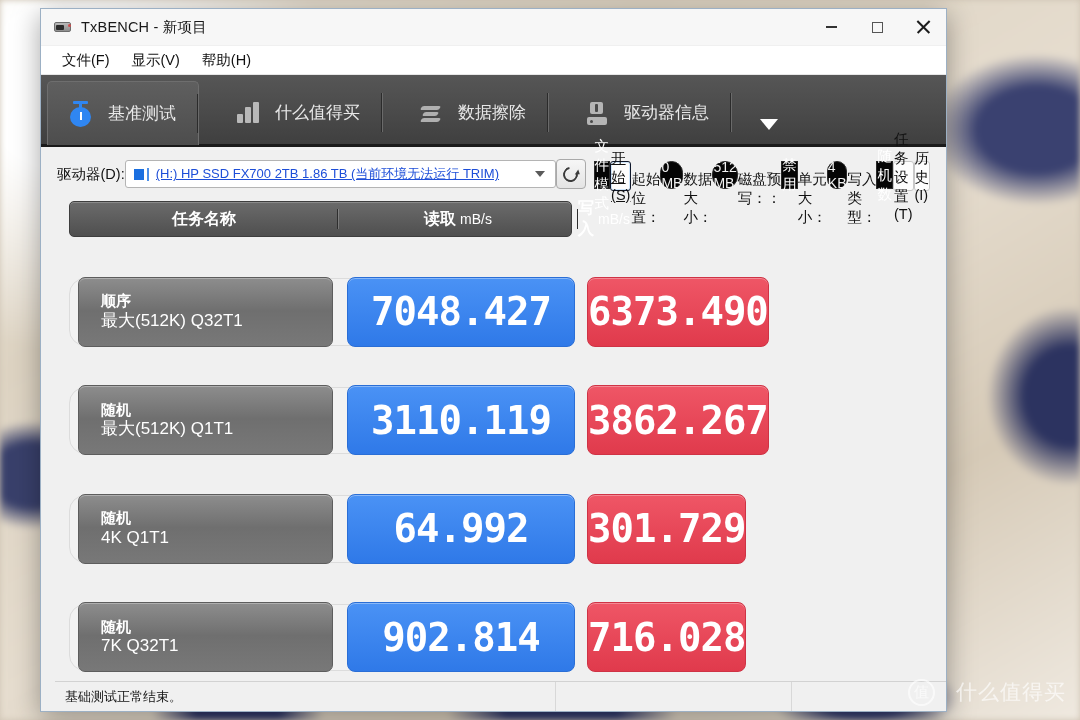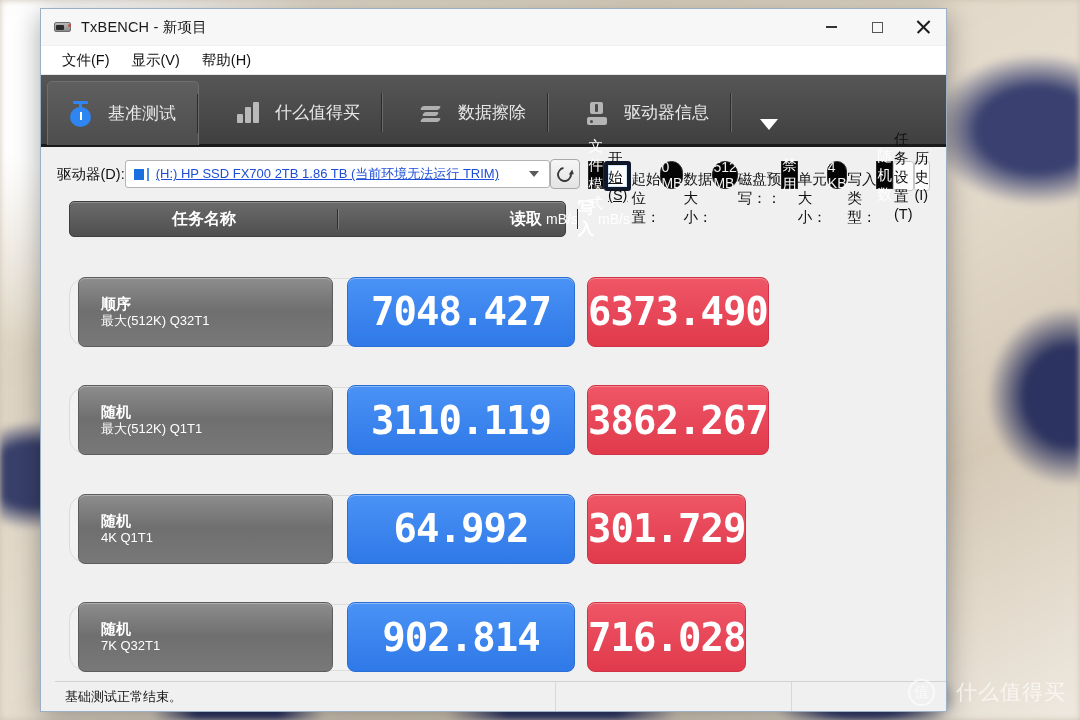--- a/index.html
+++ b/index.html
@@ -241,21 +241,21 @@
     border-radius: 5px; border: 1px solid #3e3e3e;
     display: flex; align-items: center;
     box-shadow: inset 0 1px 0 rgba(255,255,255,.22);
   }
   .th {
     display:flex; align-items:center; justify-content:center;
     color:#fff; font-size:16px; font-weight:bold; height:100%;
     position: relative;
   }
   .th.c1 { flex: 0 0 268px; }
-  .th.c2 { flex: 0 0 240px; justify-content: flex-end; }
+  .th.c2 { flex: 0 0 240px; }
   .th.c3 { flex: 1 1 auto; }
   .th .vsep {
     position:absolute; right:0; top:7px; bottom:7px; width:1px;
     background:#2e2e2e; box-shadow: 1px 0 0 rgba(255,255,255,.2);
   }
   .th .unit { font-weight: normal; font-size: 14px; margin-left: 4px; }
 
   .row {
     margin-top: 8px; flex: 1 1 0; min-height: 0;
     background: #f2f2f2; border: 1px solid #dcdcdc; border-radius: 16px;
@@ -263,21 +263,21 @@
   }
   .task-chip {
     flex: 0 0 255px; height: 70px;
     background: linear-gradient(#8d8d8d, #6f6f6f 48%, #787878);
     border: 1px solid #5d5d5d; border-radius: 7px;
     display: flex; flex-direction: column; justify-content: center;
     padding-left: 22px; color: #fff;
     box-shadow: inset 0 1px 0 rgba(255,255,255,.3);
   }
   .task-main { font-size: 15px; font-weight: bold; line-height: 1.22; }
-  .task-sub  { font-size: 13px; line-height: 1.22; }
+  .task-sub  { font-size: 17px; line-height: 1.22; }
 
   .val {
     height: 70px; border-radius: 8px;
     display: flex; align-items: center; justify-content: center;
     color: #fff; font-family: "DejaVu Sans Mono", "Liberation Mono", monospace;
     font-weight: bold; font-size: 39px; letter-spacing: -1px;
   }
   .val.read {
     flex: 0 0 228px; margin-left: 14px;
     background: linear-gradient(#4a92f5, #2f79e8);
@@ -297,21 +297,21 @@
     display:flex; align-items:center; justify-content:center;
     color:#fff; font-size:14.5px;
   }
   .black-box.num { color:#f3f3f3; font-size: 14px; border-radius: 13px; }
   .side-label { font-size: 14.5px; color:#111; margin: 9px 0 4px; }
   .lt-button {
     height: 30px; background: #fdfdfd; border: 1px solid #c7c7c7;
     border-radius: 3px; display:flex; align-items:center; justify-content:center;
     font-size: 14.5px; color:#111;
   }
-  .lt-button.primary { border: 4px solid #0f172a; box-shadow: 0 0 0 1px #cfe6fb inset; text-decoration: underline; }
+  .lt-button.primary { border: 1px solid #0f172a; box-shadow: 0 0 0 1px #cfe6fb inset; text-decoration: underline; }
 
   
   #statusbar {
     height: 30px; flex: 0 0 30px;
     background: #f0f0f0; border-top: 1px solid #d2d2d2;
     display: flex; align-items: center; margin-left: 14px;
   }
   #status-text { font-size: 13px; color: #141414; padding-left: 10px; }
   .status-sep { width: 1px; height: 100%; background: #d8d8d8; }
   #status-c1 { flex: 0 0 500px; display:flex; align-items:center; height:100%; }

